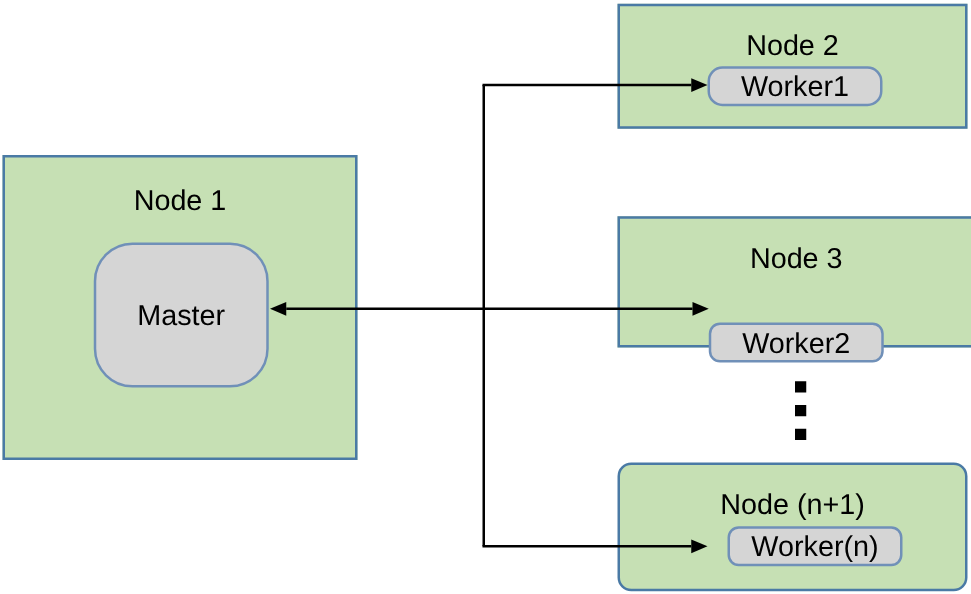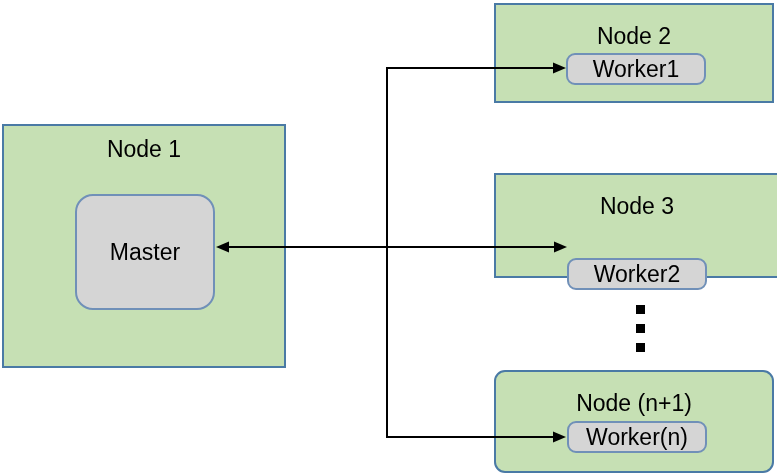--- a/index.html
+++ b/index.html
@@ -29,50 +29,50 @@
     border: 2px solid var(--node-border);
     z-index: 1;
   }
   .node-title {
     text-align: center;
     font-size: 23px;
     line-height: 27px;
     color: #000;
   }
   #node1 { left: 2px;   top: 124px; width: 284px; height: 244px; }
-  #node1 .node-title { padding-top: 10px; }
+  #node1 .node-title { padding-top: 21px; }
   #node2 { left: 494px; top: 3px;   width: 280px; height: 100px; }
   #node3 { left: 494px; top: 173px; width: 286px; height: 105px; }
   #node4 { left: 494px; top: 370px; width: 280px; height: 103px; border-radius: 11px; }
   #node2 .node-title, #node3 .node-title, #node4 .node-title { padding-top: 18px; }
 
   .component {
     position: absolute;
     background: var(--component-fill);
     border: 2px solid var(--component-border);
     display: flex;
     align-items: center;
     justify-content: center;
     font-size: 23px;
     color: #000;
   }
   .master {
     left: 71px; top: 68px;
     width: 140px; height: 116px;
-    border-radius: 18px;
+    border-radius: 31px;
     flex-direction: column;
     gap: 26px;
   }
   .worker {
     width: 140px; height: 32px;
     border-radius: 9px;
   }
-  #node2 .worker { left: 70px; top: 48px; }
+  #node2 .worker { left: 70px; top: 48px; border-radius: 12px; }
   #node3 .worker { left: 71px; top: 54px; margin-top: 29px; }
-  #node4 .worker { left: 71px; top: 49px; }
+  #node4 .worker { left: 86px; top: 49px; }
 
   svg.connectors {
     position: absolute;
     left: 0; top: 0;
     width: 777px; height: 475px;
     z-index: 2;
     pointer-events: none;
   }
   svg.connectors line { stroke: var(--connector); stroke-width: 2; }
   svg.connectors polygon { fill: var(--connector); }

